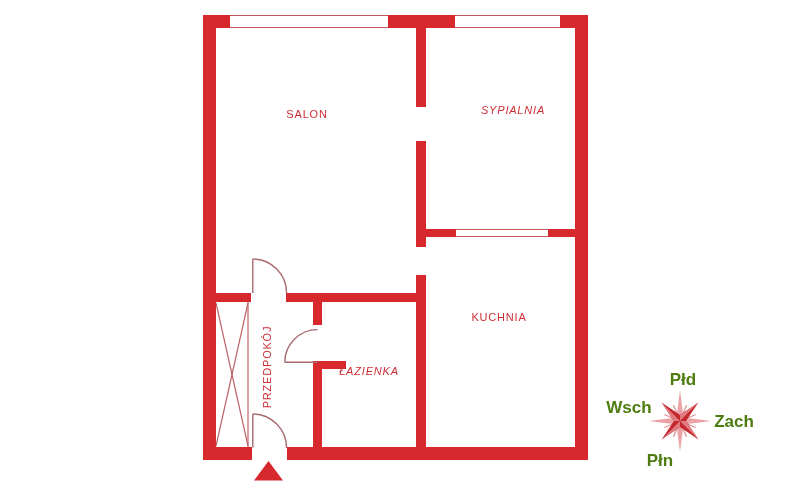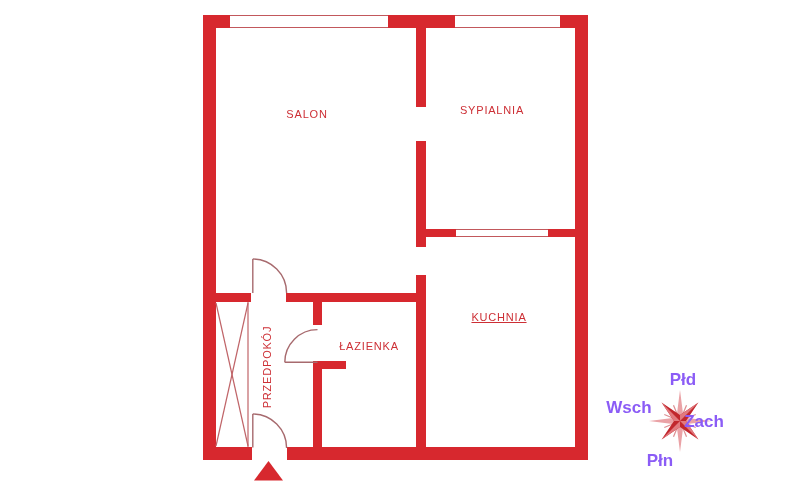--- a/index.html
+++ b/index.html
@@ -14,21 +14,21 @@
   .win{
     position:absolute;background:#ffffff;box-sizing:border-box;
     border-top:1.5px solid #c2585c;border-bottom:1.5px solid #c2585c;
   }
   .room-label{
     position:absolute;color:#cd2f35;font-size:11px;font-weight:500;
     letter-spacing:0.8px;white-space:nowrap;transform:translate(-50%,-50%);
   }
   .room-label.vertical{transform:translate(-50%,-50%) rotate(-90deg);}
   .compass-label{
-    position:absolute;color:#8b5cf6;font-size:17px;font-weight:bold;
+    position:absolute;color:#4d7c0f;font-size:17px;font-weight:bold;
     white-space:nowrap;transform:translate(-50%,-50%);
   }
   svg.overlay{position:absolute;left:0;top:0;width:790px;height:500px;}
 </style>
 </head>
 <body>
 
 <div id="canvas">
 
   <div class="wall" style="left:203px;top:15px;width:27px;height:13px;"></div>
@@ -97,23 +97,23 @@
       <polygon fill="#eaa2a6" points="680,390 683.5,417.5 711,421 683.5,424.5 680,452 676.5,424.5 649,421 676.5,417.5"></polygon>
       <polygon fill="#c1272d" points="698.4,402.6 686,421 698.4,439.4 680,427 661.6,439.4 674,421 661.6,402.6 680,415"></polygon>
       <polygon fill="#e2797e" points="698.4,402.6 680,421 680,415"></polygon>
       <polygon fill="#e2797e" points="698.4,439.4 680,421 686,421"></polygon>
       <polygon fill="#e2797e" points="661.6,439.4 680,421 680,427"></polygon>
       <polygon fill="#e2797e" points="661.6,402.6 680,421 674,421"></polygon>
     </g>
   </svg>
 
   <div class="room-label" style="left:307px;top:114px;">SALON</div>
-  <div class="room-label" style="left:492px;top:110px;">SYPIALNIA</div>
-  <div class="room-label" style="left:499px;top:317px;text-decoration:underline;">KUCHNIA</div>
-  <div class="room-label" style="left:369px;top:346px;">ŁAZIENKA</div>
+  <div class="room-label" style="left:513px;top:110px;font-style:italic;">SYPIALNIA</div>
+  <div class="room-label" style="left:499px;top:317px;">KUCHNIA</div>
+  <div class="room-label" style="left:369px;top:371px;font-style:italic;">ŁAZIENKA</div>
   <div class="room-label vertical" style="left:267px;top:367px;">PRZEDPOKÓJ</div>
 
   <div class="compass-label" style="left:683px;top:380px;">Płd</div>
   <div class="compass-label" style="left:629px;top:408px;">Wsch</div>
-  <div class="compass-label" style="left:704px;top:422px;">Zach</div>
+  <div class="compass-label" style="left:734px;top:422px;">Zach</div>
   <div class="compass-label" style="left:660px;top:461px;">Płn</div>
 
 </div>
 
 </body></html>

